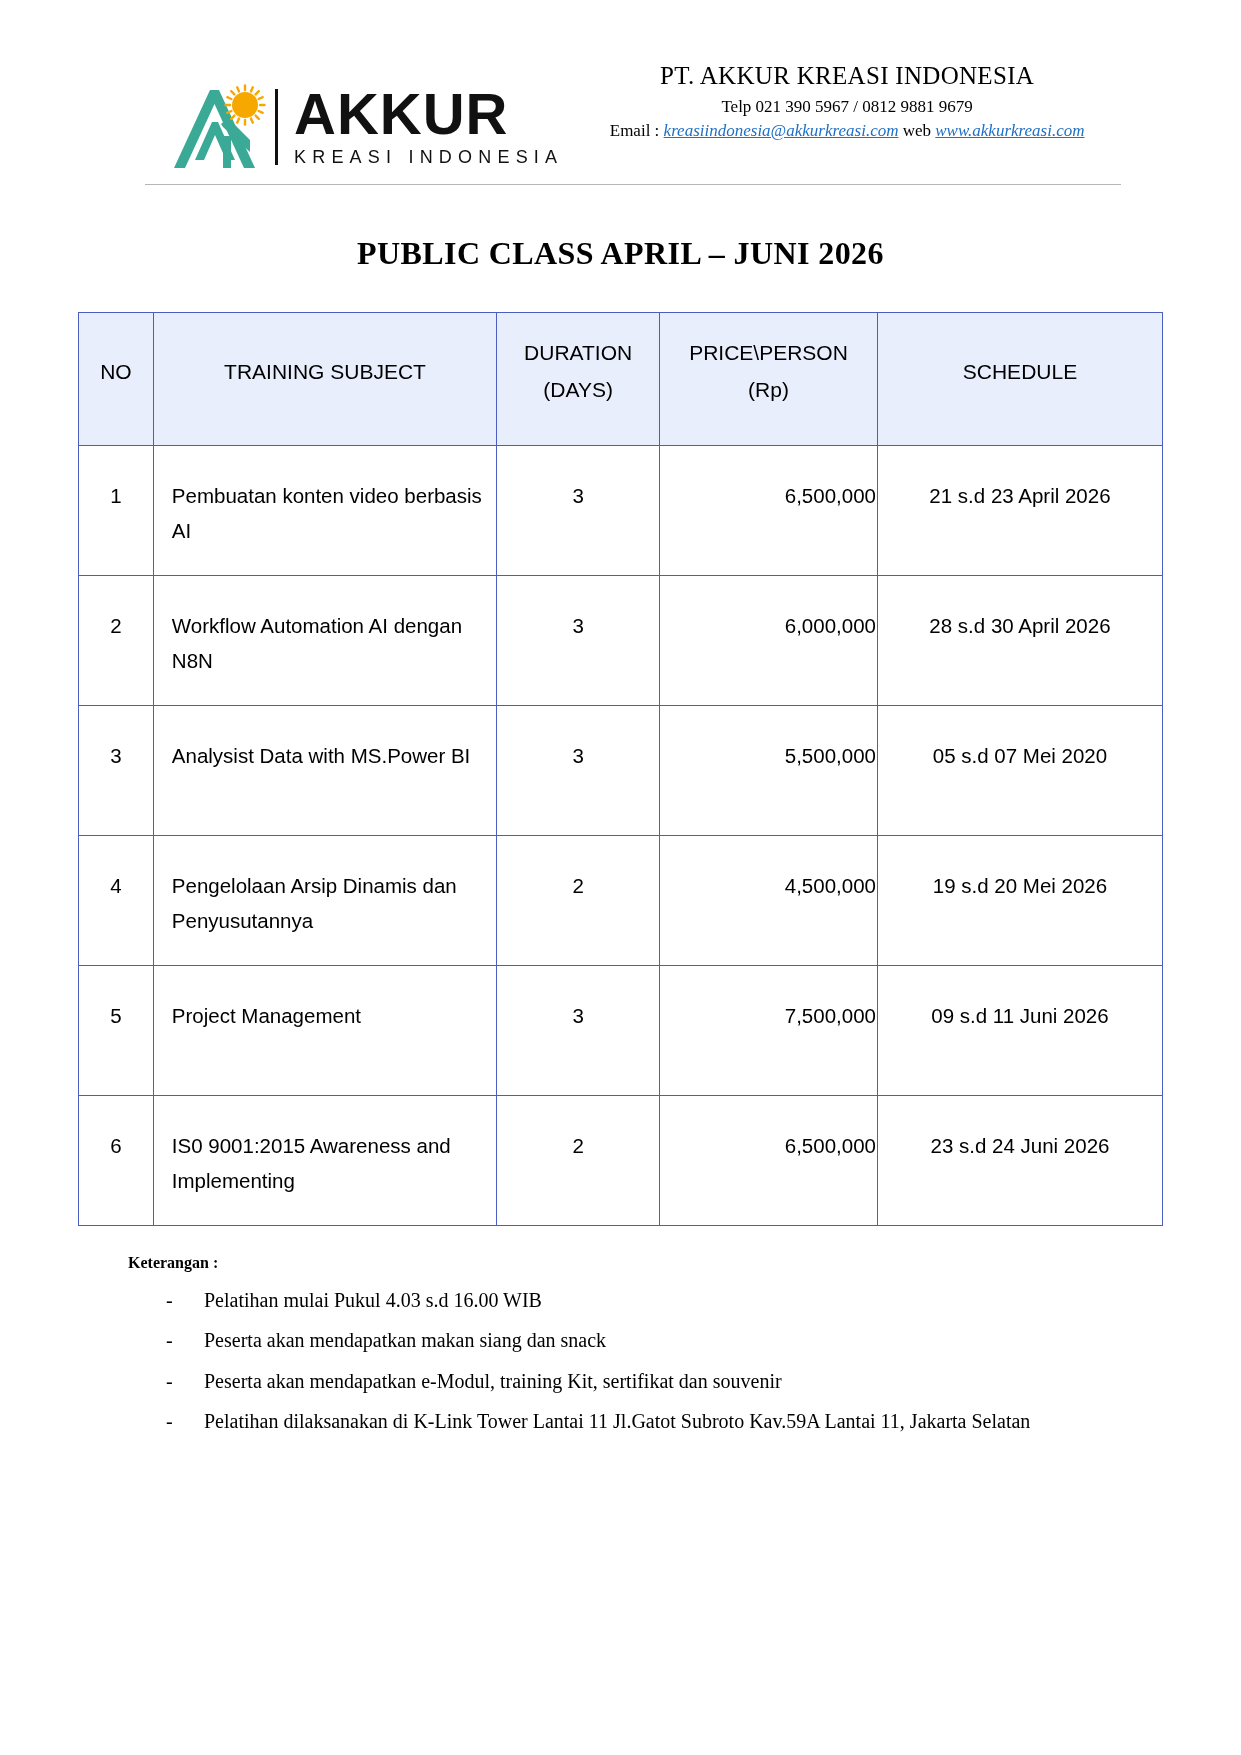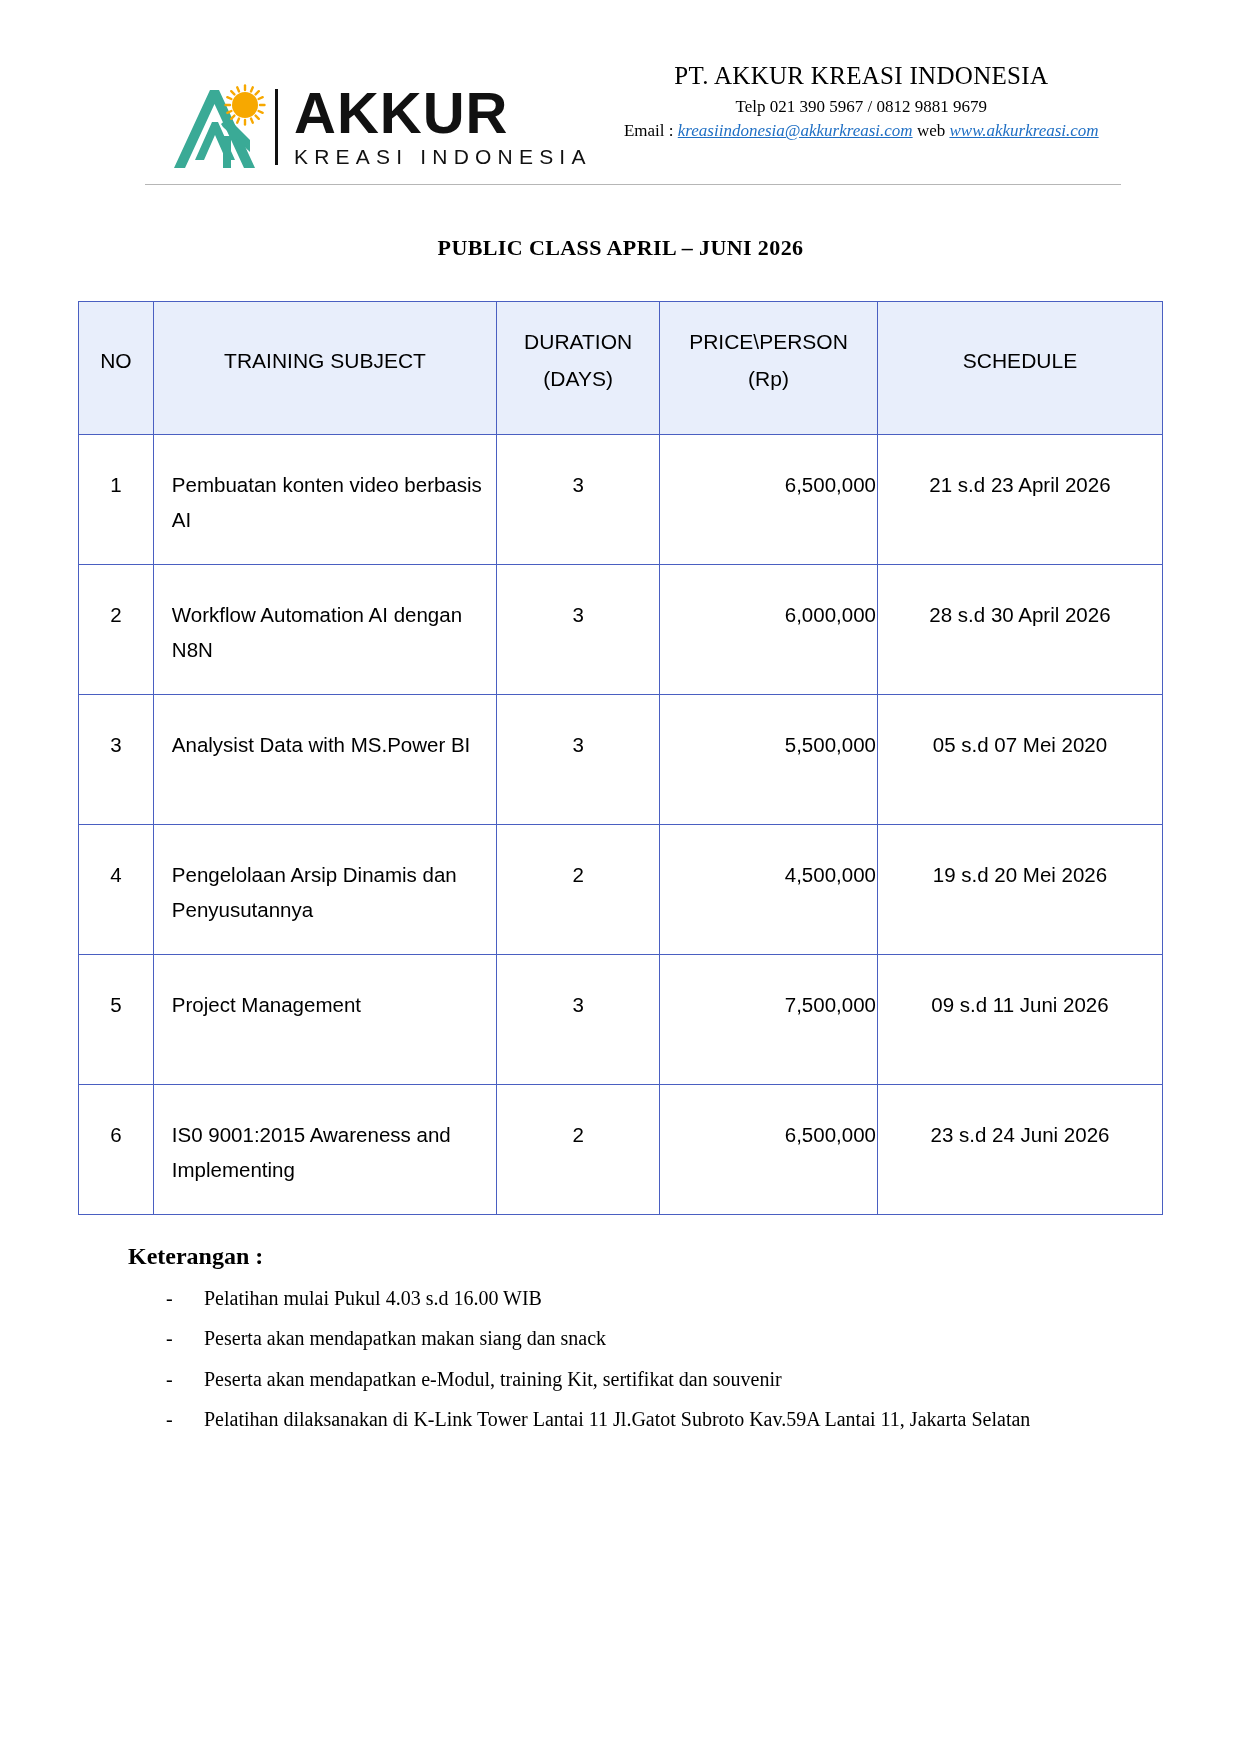--- a/index.html
+++ b/index.html
@@ -57,21 +57,21 @@
   .logo-akkur {
     font-family: "Liberation Sans", sans-serif;
     font-weight: bold;
     font-size: 58px;
     letter-spacing: 1px;
     line-height: 0.95;
     color: #111111;
   }
   .logo-sub {
     font-family: "Liberation Sans", sans-serif;
-    font-size: 21px;
+    font-size: 18px;
     letter-spacing: 6.2px;
     color: #111111;
     margin-top: 5px;
   }
 
   .company-block {
     flex: 1 1 auto;
     text-align: center;
     padding-left: 10px;
   }
@@ -98,21 +98,21 @@
     border: 0;
     border-top: 1px solid #b6b6b6;
     margin: 14px 120px 0 145px;
   }
 
   
   .doc-title {
     text-align: center;
     font-family: "Liberation Serif", serif;
     font-weight: bold;
-    font-size: 22px;
+    font-size: 32px;
     letter-spacing: 0.4px;
     margin-top: 50px;
     margin-bottom: 0;
   }
 
   
   .table-wrap {
     margin: 40px 78px 0 78px;
   }
   table.schedule {
@@ -150,21 +150,21 @@
   .col-sched { width: 259px; text-align: center; }
 
   tbody tr { height: 130px; }
 
   
   .notes {
     margin: 28px 0 0 128px;
     font-family: "Liberation Serif", serif;
   }
   .notes-title {
-    font-size: 24px;
+    font-size: 16px;
     font-weight: bold;
     margin-bottom: 12px;
     font-stretch: condensed;
   }
   .notes ul {
     list-style: none;
     margin: 0;
     padding: 0 0 0 38px;
   }
   .notes li {

